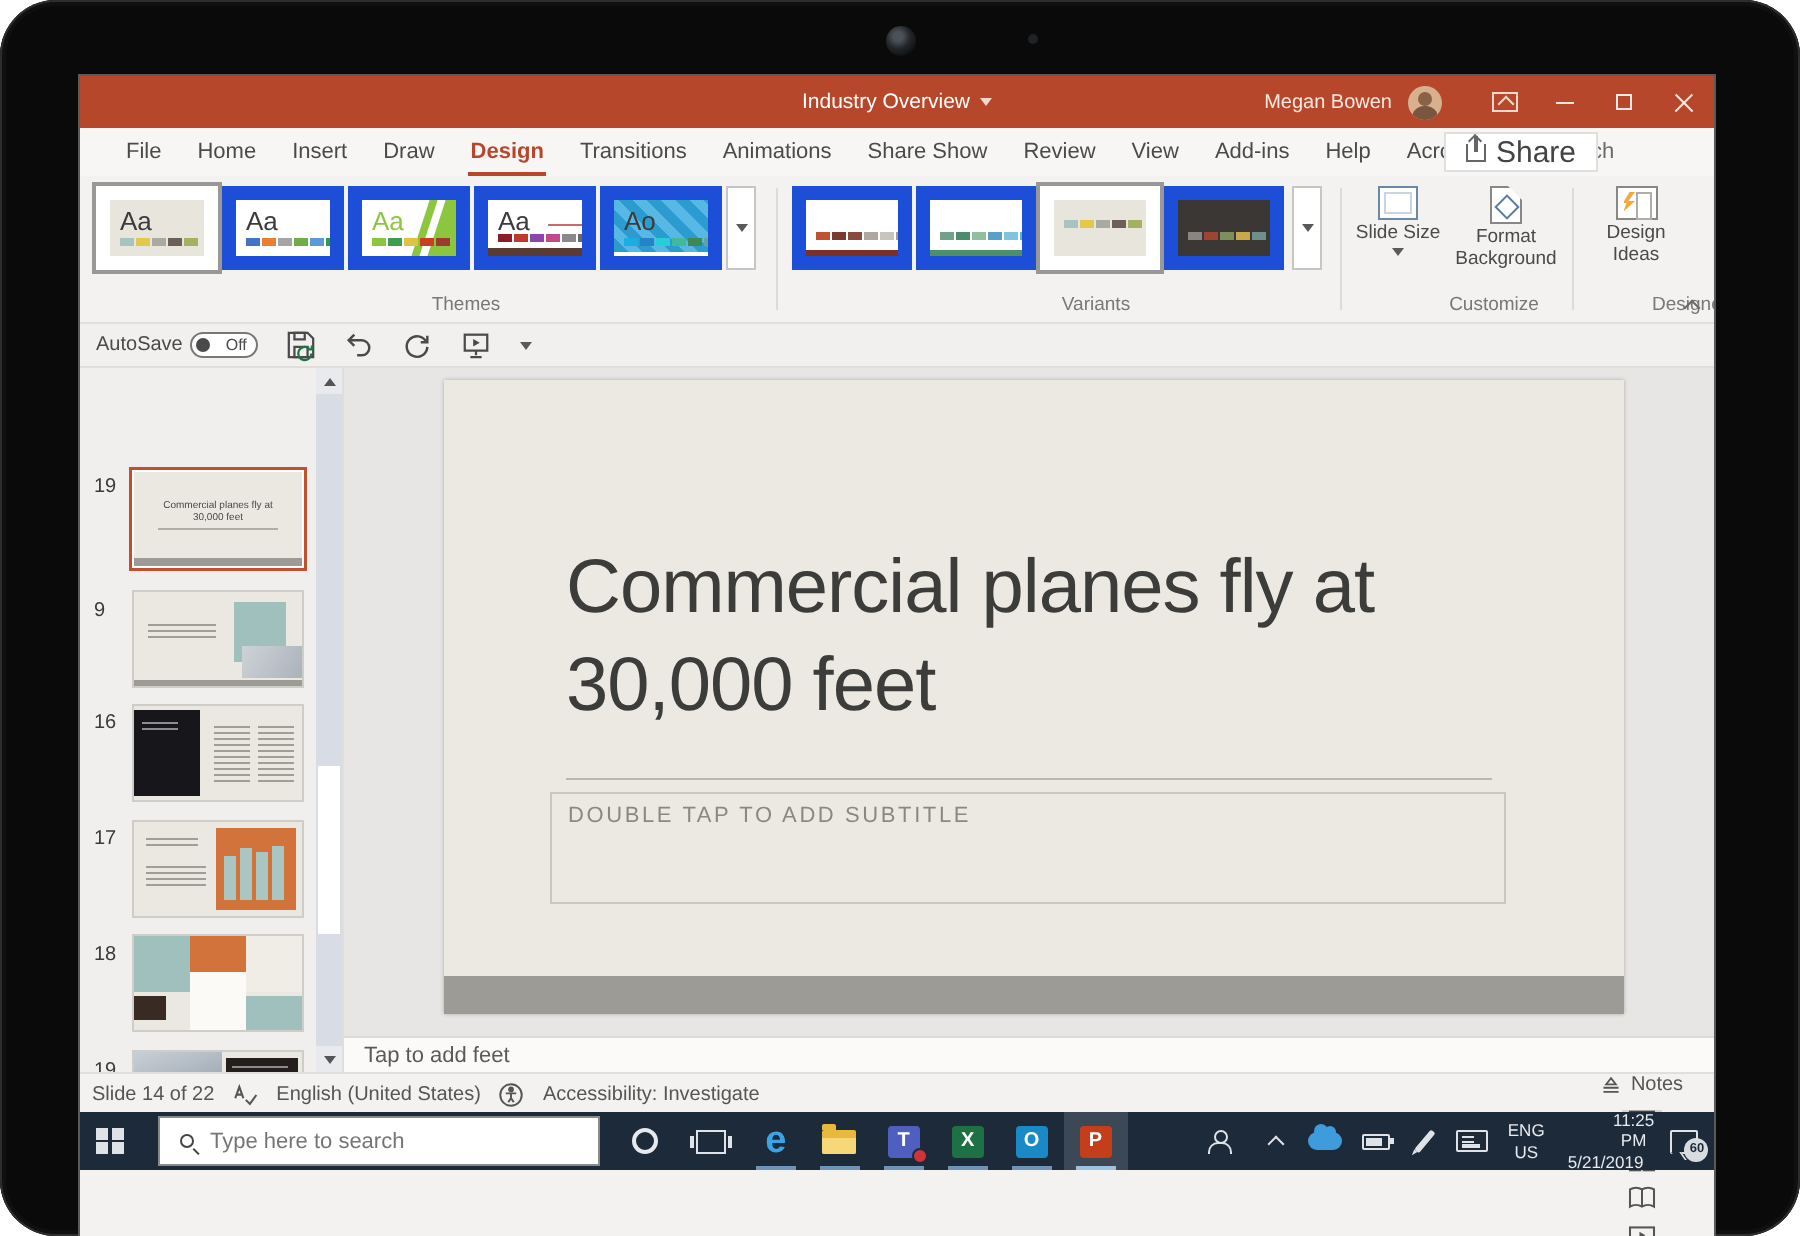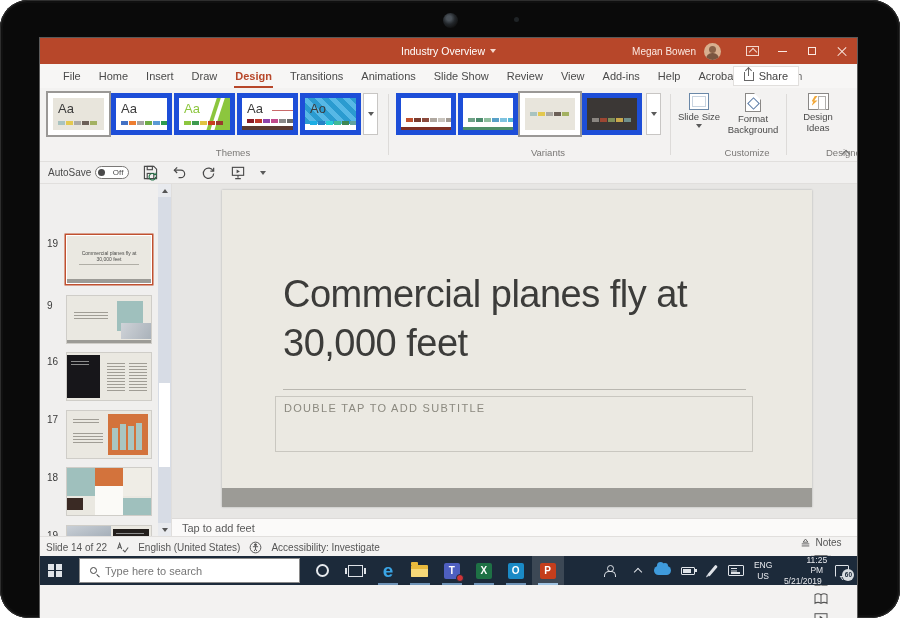--- a/index.html
+++ b/index.html
@@ -43,31 +43,31 @@
   
   .menubar { position:absolute; left:0; top:26px; width:817px; height:24px; background:#f7f6f5;
              display:flex; align-items:center; padding-left:14px; gap:0; }
   .mtab { padding:0 9px; height:24px; display:flex; align-items:center; font-size:11px; color:#4a4a4a; position:relative; }
   .mtab.active { color:#b7472a; font-weight:bold; }
   .mtab.active::after { content:""; position:absolute; left:8px; right:8px; bottom:0; height:2px; background:#b7472a; }
   .msearch { display:flex; align-items:center; gap:5px; margin-left:10px; color:#6a6a6a; }
   .glass { width:7px; height:7px; border:1.4px solid #767676; border-radius:50%; position:relative; }
   .glass::after { content:""; position:absolute; left:6px; top:6px; width:4px; height:1.4px; background:#767676; transform:rotate(45deg); transform-origin:0 0; }
   .share-btn { position:absolute; right:58px; top:2px; height:20px; background:#fff; border:1px solid #e1dfdd;
-               display:flex; align-items:center; gap:5px; padding:0 10px; font-size:11px; color:#444; }
+               display:flex; align-items:center; gap:5px; padding:0 10px; font-size:15px; color:#444; }
   .ico-share { width:10px; height:9px; border:1px solid #666; border-top:none; position:relative; }
   .ico-share::before { content:""; position:absolute; left:3.5px; top:-4px; width:1.2px; height:8px; background:#666; }
   .ico-share::after { content:""; position:absolute; left:1.5px; top:-4px; width:4px; height:4px;
                       border-left:1.2px solid #666; border-top:1.2px solid #666; transform:rotate(45deg); }
 
   
   .ribbon { position:absolute; left:0; top:50px; width:817px; height:74px; background:#f3f2f1; border-bottom:1px solid #e1dfdd; }
   .rgroup-label { position:absolute; bottom:3px; left:0; right:0; text-align:center; font-size:9.5px; color:#7a7876;margin-left:38px; }
   .rsep { position:absolute; top:6px; bottom:6px; width:1px; background:#dddbd9; }
-  .tcard { position:absolute; top:5px; width:61px; height:42px; background:#fff; border:5px solid #1d4ed8; overflow:hidden; }
+  .tcard { position:absolute; top:5px; width:61px; height:42px; background:#fff; border:7px solid #1d4ed8; overflow:hidden; }
   .tcard.sel { outline:2px solid #9a9896; outline-offset:0; border-color:#fff; }
   .tcard .aa { position:absolute; left:5px; top:3px; font-size:13px; color:#3b3b3b; letter-spacing:0; }
   .chiprow { position:absolute; left:5px; bottom:5px; display:flex; gap:1px; }
   .chip { width:7px; height:4px; }
   .gallery-dd { position:absolute; top:5px; width:15px; height:42px; background:#fff; border:1px solid #c8c6c4;
                 display:flex; align-items:center; justify-content:center; }
   .caret-down { width:0; height:0; border-left:3px solid transparent; border-right:3px solid transparent; border-top:4px solid #5a5a5a; }
   .rbtn { position:absolute; top:5px; display:flex; flex-direction:column; align-items:center; gap:2px; font-size:9.5px;
           color:#4a4a4a; text-align:center; line-height:1.15; }
   .facet-chevron { position:absolute; right:-6px; top:-4px; width:26px; height:50px; background:#8cc63e; transform:skewX(-18deg); }
@@ -227,21 +227,21 @@
     </div>
 
     <div class="menubar">
       <span class="mtab">File</span>
       <span class="mtab">Home</span>
       <span class="mtab">Insert</span>
       <span class="mtab">Draw</span>
       <span class="mtab active">Design</span>
       <span class="mtab">Transitions</span>
       <span class="mtab">Animations</span>
-      <span class="mtab">Slide Show</span>
+      <span class="mtab">Share Show</span>
       <span class="mtab">Review</span>
       <span class="mtab">View</span>
       <span class="mtab">Add-ins</span>
       <span class="mtab">Help</span>
       <span class="mtab">Acrobat</span>
       <span class="msearch">
         <span class="glass"></span>
         <span>Search</span>
       </span>
       <span class="share-btn">

